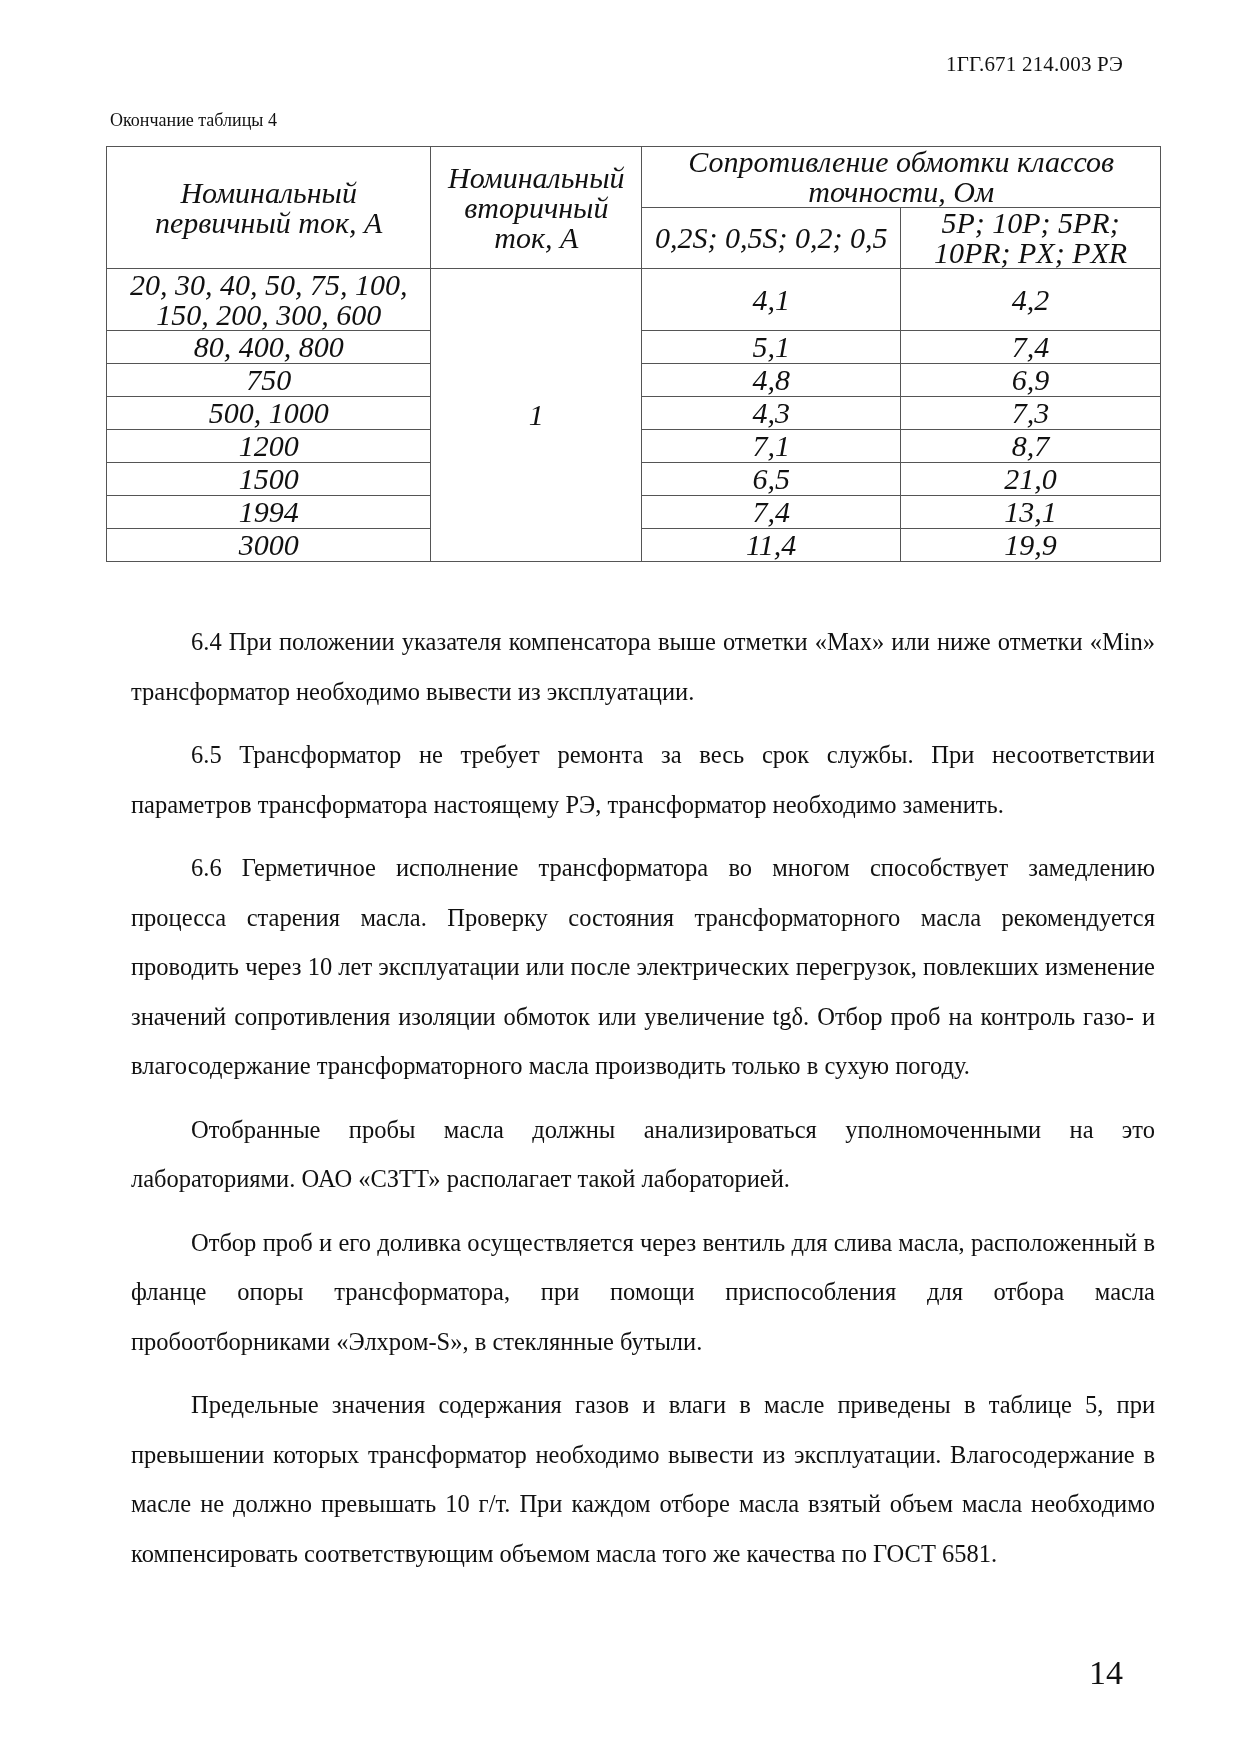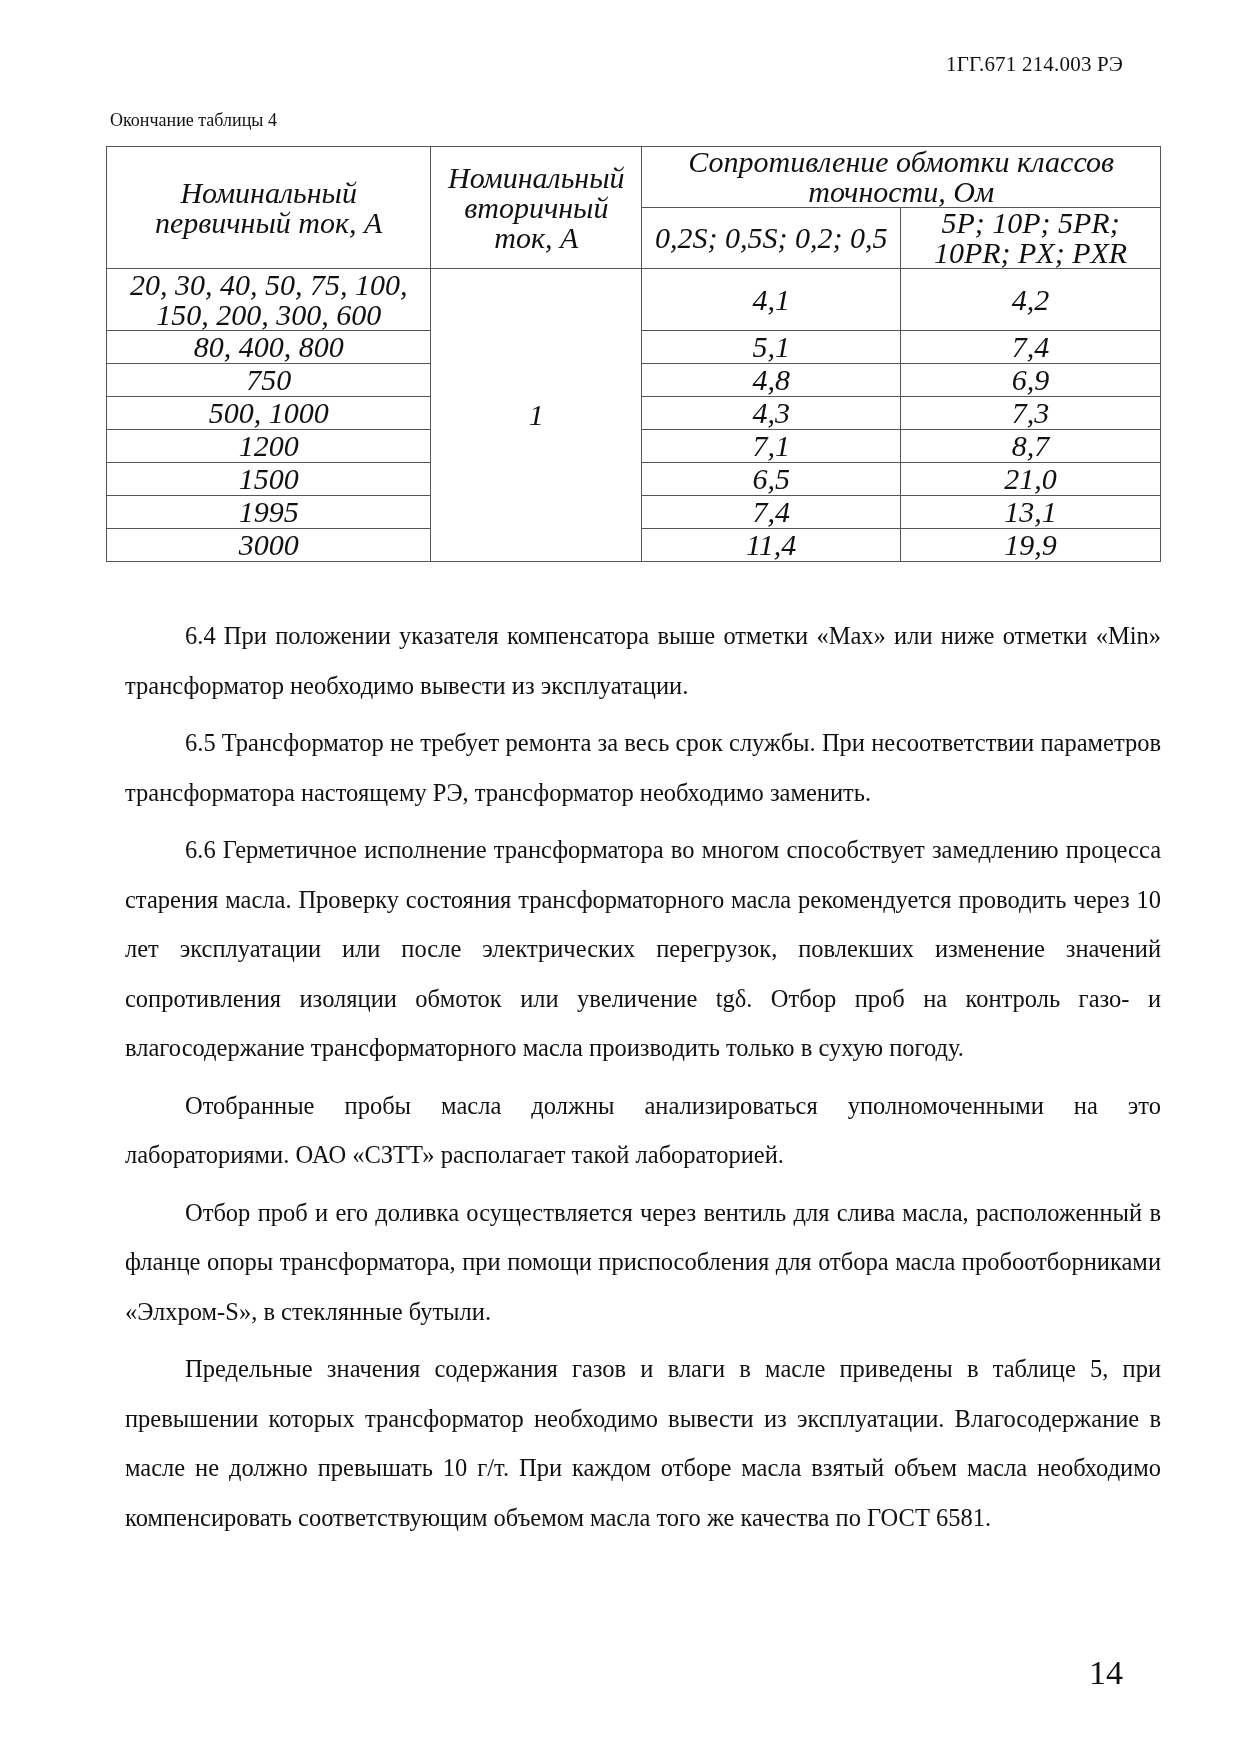--- a/index.html
+++ b/index.html
@@ -24,21 +24,21 @@
       border: 1.5px solid #555; text-align: center; vertical-align: middle;
       font-weight: normal; padding: 0 4px; line-height: 30px;
     }
     .page-number {
       position: absolute; top: 1654px; right: 118px; font-size: 34px;
     }
     .body-text {
       position: absolute; top: 603px; left: 117px; width: 1052px;
       font-size: 24.5px; line-height: 49.5px; text-align: justify;
     }
-    .body-text p { margin: 8px; text-indent: 60px; }
+    .body-text p { margin: 14px; text-indent: 60px; }
   </style>
 </head>
 <body>
 
 <div class="doc-code">1ГГ.671 214.003 РЭ</div>
 
 <div class="table-caption">Окончание таблицы 4</div>
 
 <table class="t4">
   <colgroup>
@@ -82,21 +82,21 @@
     <td>1200</td>
     <td>7,1</td>
     <td>8,7</td>
   </tr>
   <tr style="height:33px">
     <td>1500</td>
     <td>6,5</td>
     <td>21,0</td>
   </tr>
   <tr style="height:33px">
-    <td>1995</td>
+    <td>1994</td>
     <td>7,4</td>
     <td>13,1</td>
   </tr>
   <tr style="height:33px">
     <td>3000</td>
     <td>11,4</td>
     <td>19,9</td>
   </tr>
 </tbody>
   </table>

